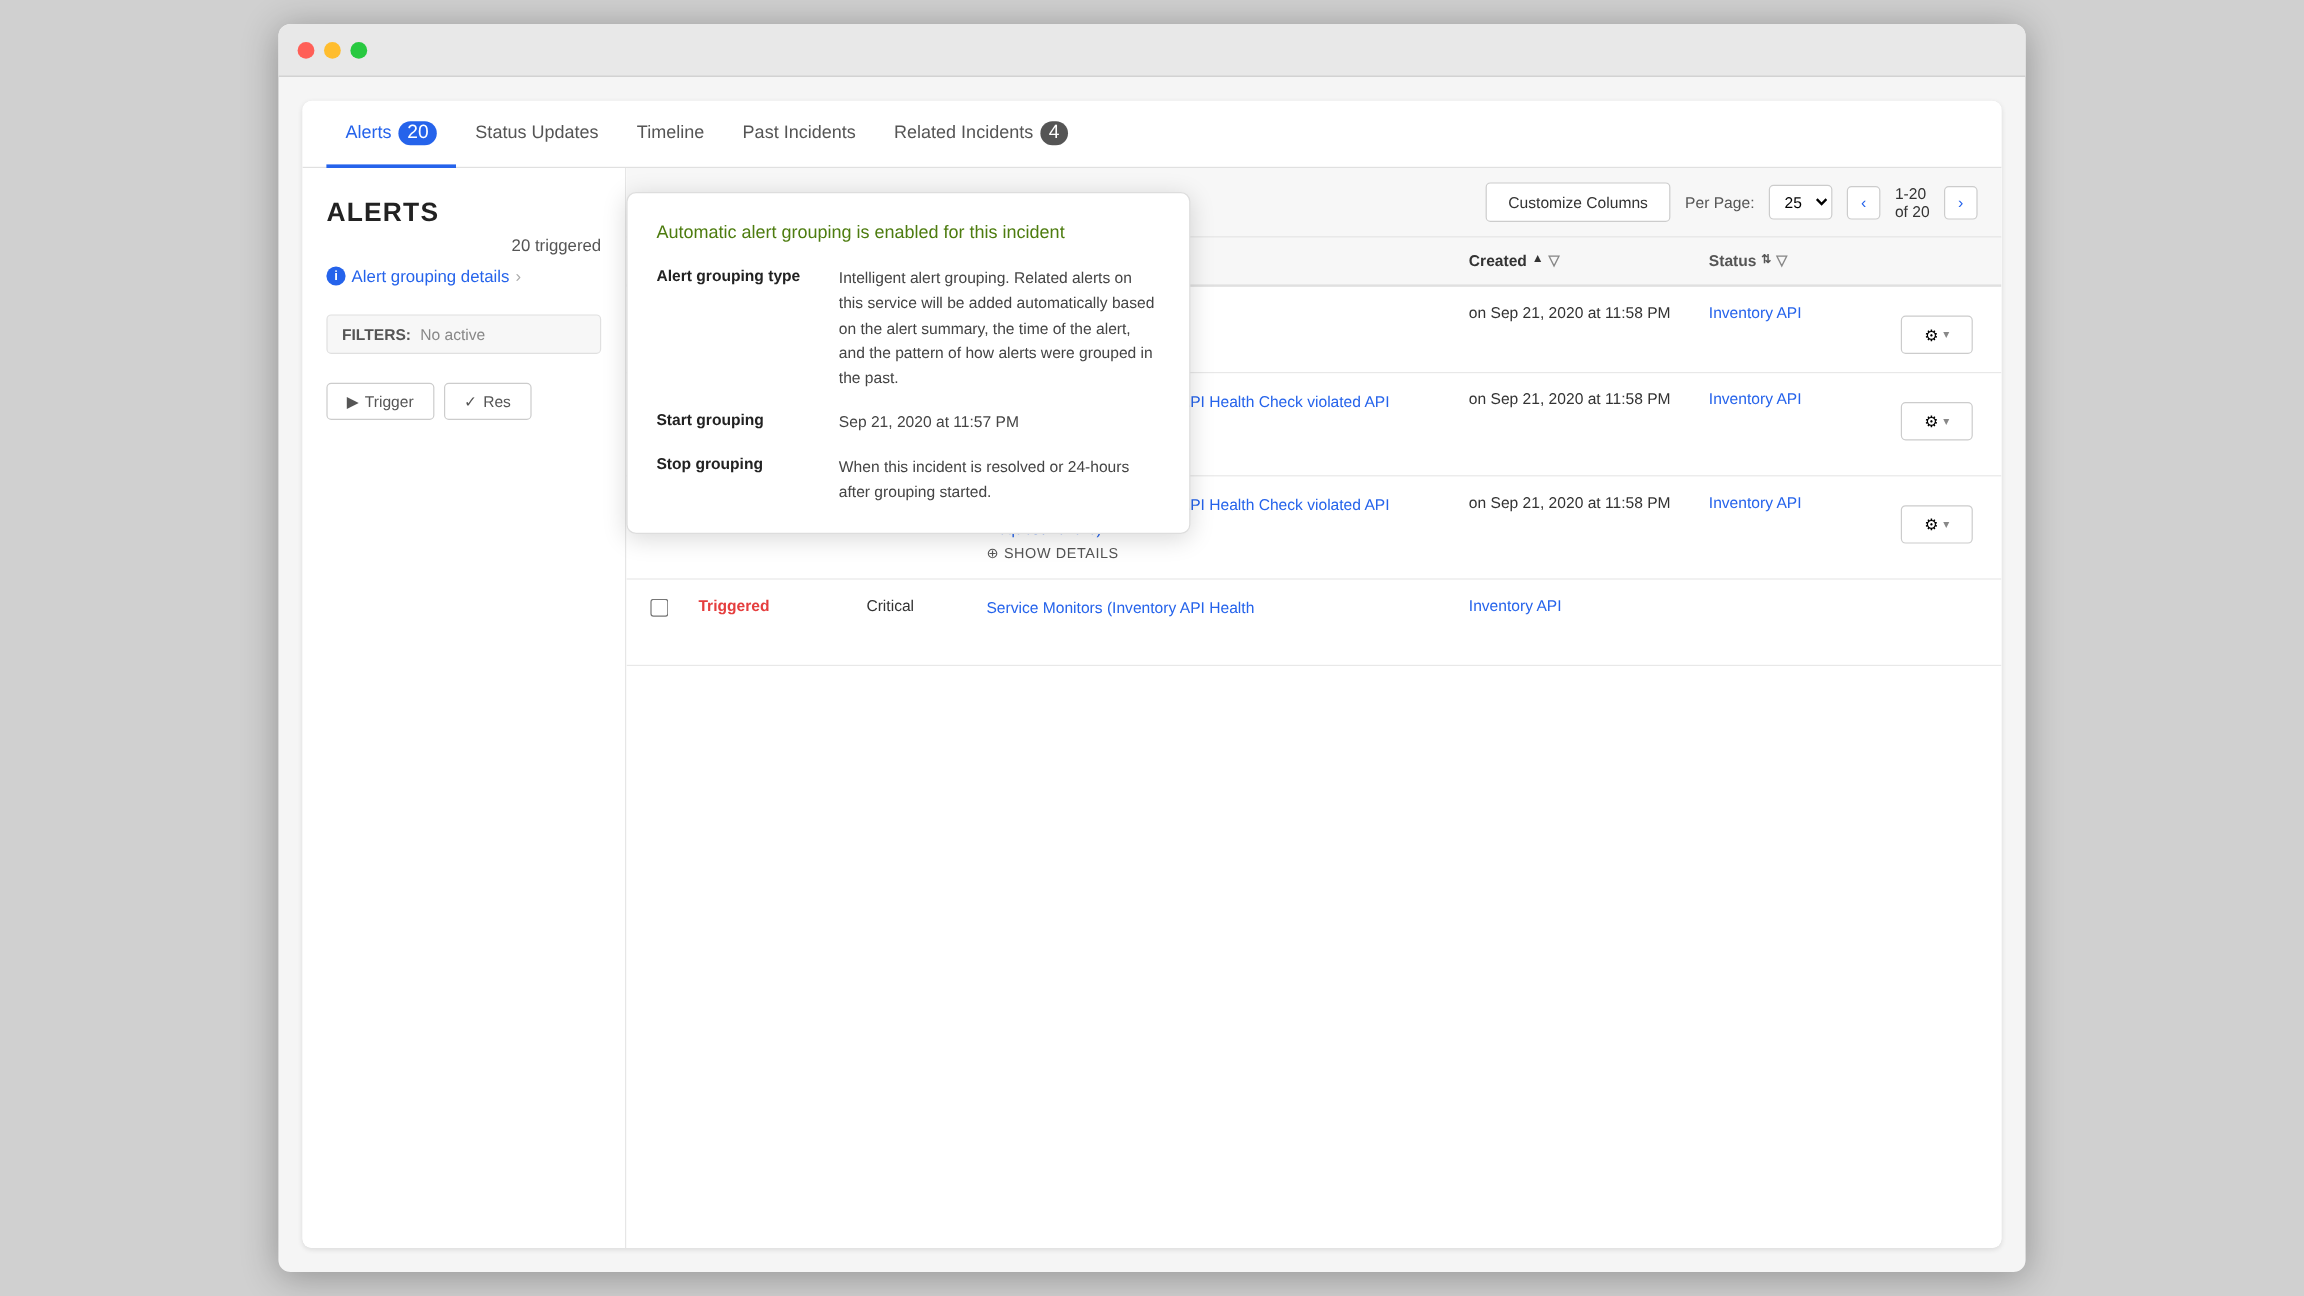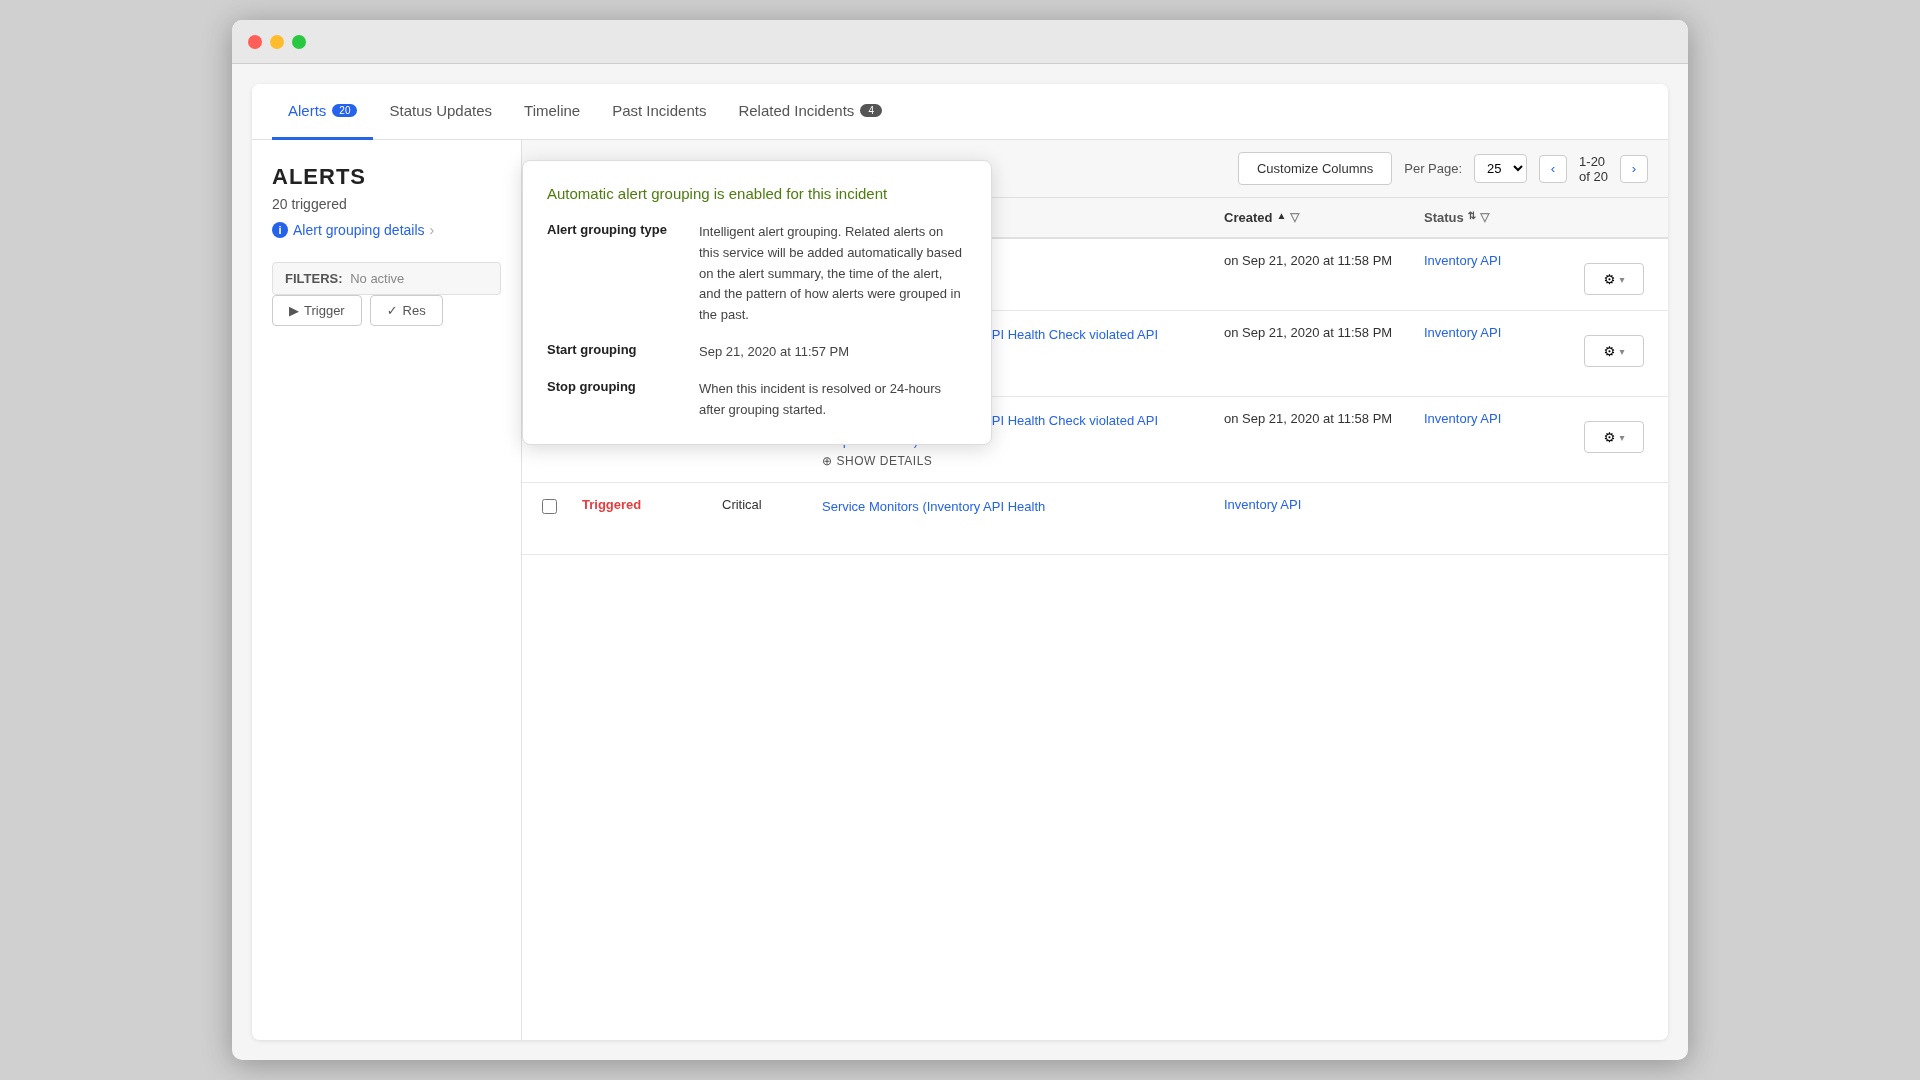--- a/index.html
+++ b/index.html
@@ -65,21 +65,21 @@
     }
     .tab-item.active {
       color: #2563eb;
       border-bottom: 3px solid #2563eb;
       font-weight: 500;
     }
     .tab-badge {
       background: #555;
       color: #fff;
       border-radius: 10px;
-      font-size: 10px;
+      font-size: 16px;
       padding: 1px 7px;
       min-width: 22px;
       text-align: center;
     }
     .tab-item.active .tab-badge {
       background: #2563eb;
     }
     .main-area {
       display: flex;
       height: calc(100% - 56px);
@@ -96,20 +96,21 @@
       font-size: 22px;
       font-weight: 700;
       color: #222;
       letter-spacing: 1px;
       margin-bottom: 6px;
     }
     .alerts-count {
       font-size: 14px;
       color: #555;
       margin-bottom: 10px;
+      text-align: right;
     }
     .alert-grouping-link {
       display: flex;
       align-items: center;
       gap: 5px;
       color: #2563eb;
       font-size: 14px;
       cursor: pointer;
       margin-bottom: 24px;
     }
@@ -124,21 +125,21 @@
       justify-content: center;
       font-weight: bold;
     }
     .filters-row {
       background: #f7f7f7;
       border: 1px solid #e0e0e0;
       border-radius: 4px;
       padding: 8px 12px;
       font-size: 13px;
       color: #888;
-      margin-bottom: 0;
+      margin-bottom: 24px;
     }
     .filters-label {
       font-weight: 600;
       color: #555;
       margin-right: 4px;
     }
     .action-buttons {
       display: flex;
       gap: 8px;
     }

